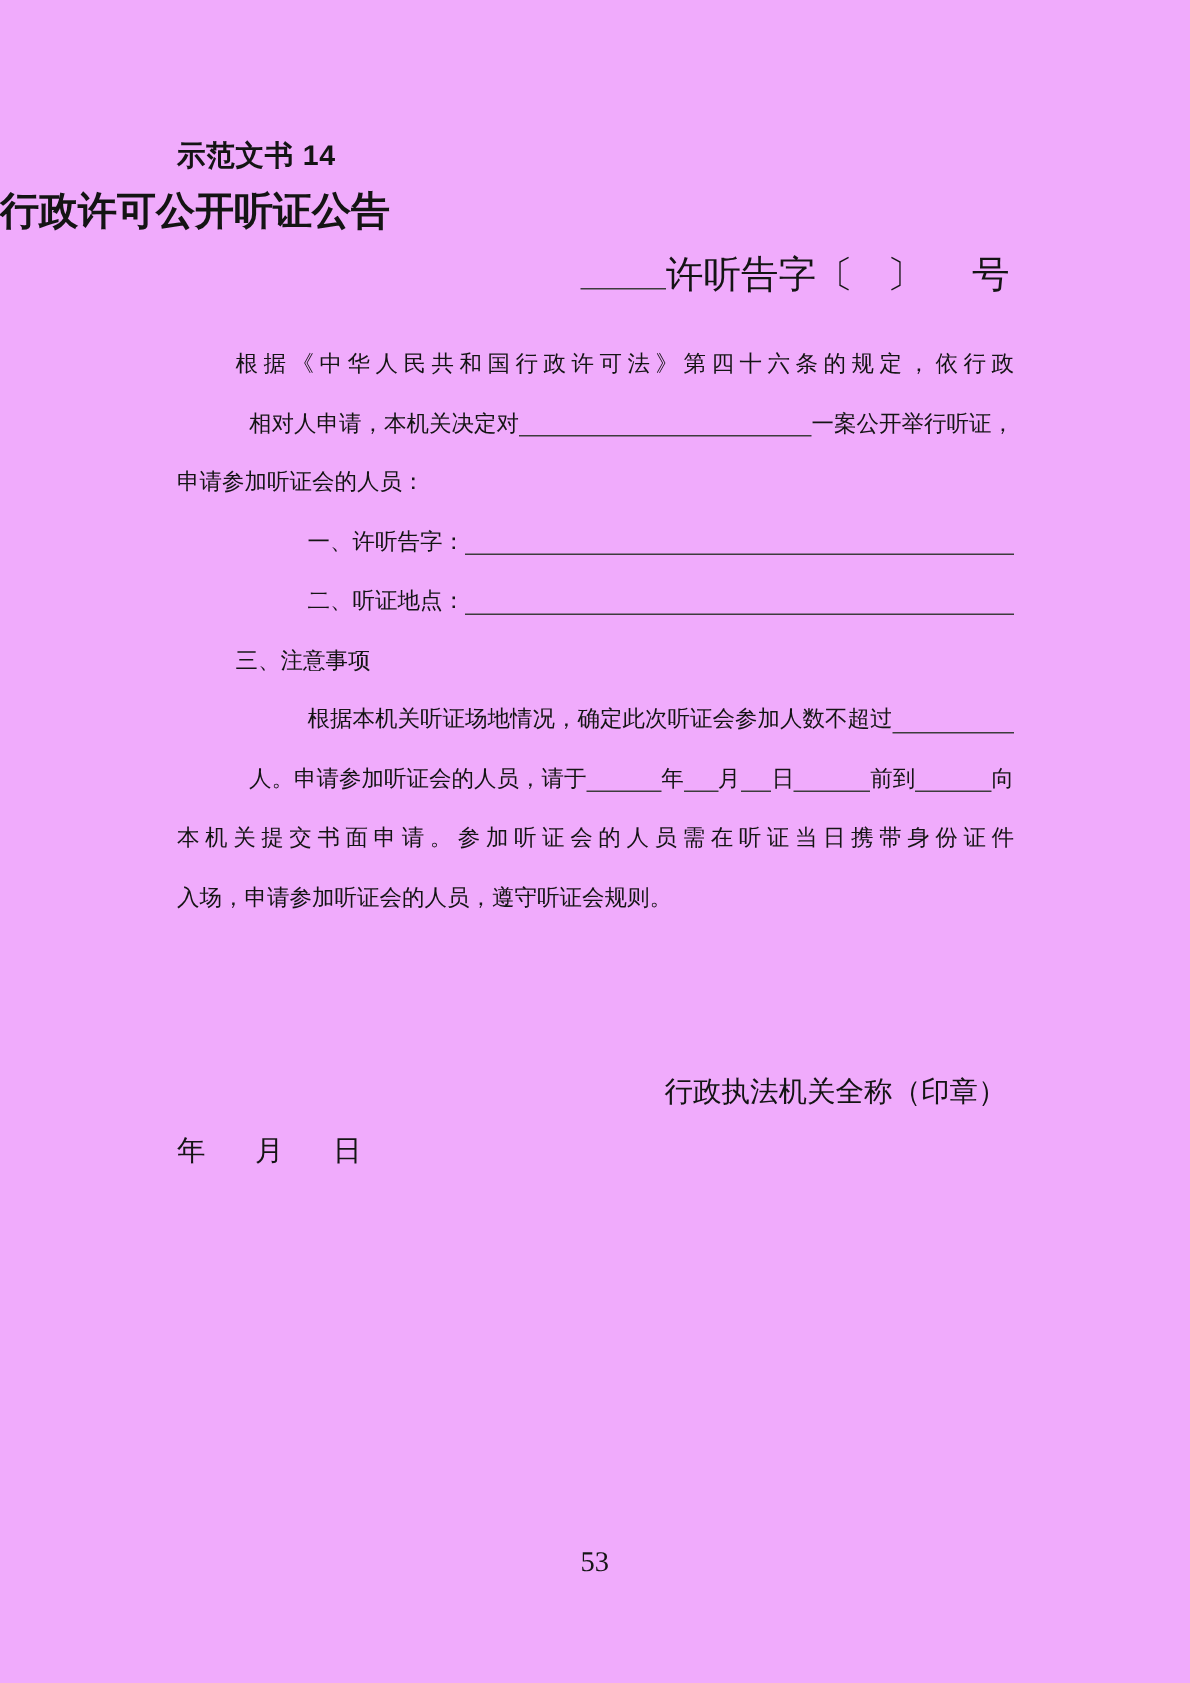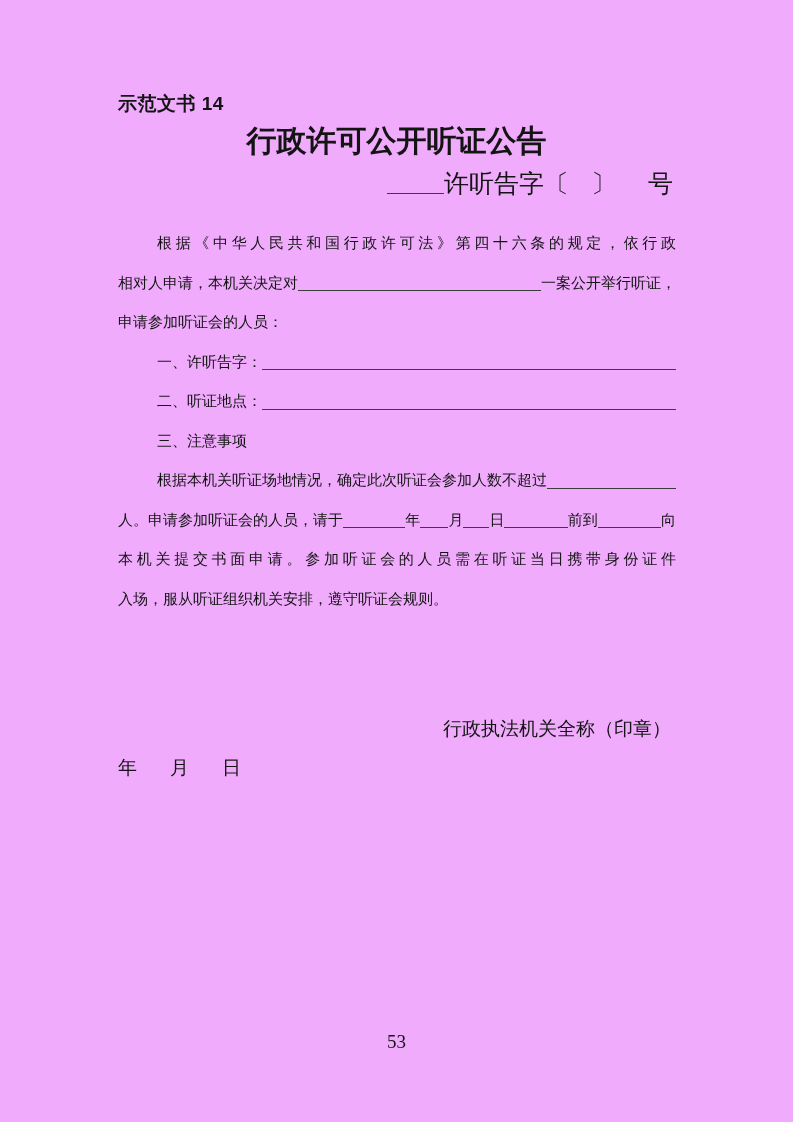--- a/index.html
+++ b/index.html
@@ -17,22 +17,21 @@
   .abs { position: absolute; }
   .doc-label {
     top: 91px; left: 118px;
     font-family: "Liberation Sans", "DejaVu Sans", sans-serif;
     font-weight: bold;
     font-size: 19px;
     letter-spacing: 0.5px;
   }
   .title {
     top: 121px; left: 0; right: 0;
-    text-align: center;
-    font-size: 30px;
+    font-size: 26px;
     font-weight: bold;
     line-height: 40px;
   }
   .docnum {
     top: 170px; right: 120px;
     font-size: 25px;
     line-height: 28px;
     white-space: nowrap;
   }
   .u-inline {
@@ -53,21 +52,21 @@
     line-height: 39.5px;
     height: 39.5px;
     white-space: nowrap;
   }
   .line.indent { padding-left: 39px; }
   .line.justify {
     white-space: normal;
     text-align: justify;
     text-align-last: justify;
   }
-  .line.flexline { display: flex; align-items: flex-start; }
+  .line.flexline { display: flex; align-items: flex-start; margin-left: 48px; }
   .line.flexline .t { flex: 0 0 auto; }
   .line .u {
     flex-grow: 1;
     flex-basis: 0;
     height: 0;
     border-bottom: 1.6px solid #3c3c3c;
     align-self: flex-end;
     margin-bottom: 12px;
     min-width: 8px;
   }
@@ -131,21 +130,21 @@
         <span class="u" style="flex-grow: 25;"></span>
         <span class="t">月</span>
         <span class="u" style="flex-grow: 23;"></span>
         <span class="t">日</span>
         <span class="u" style="flex-grow: 56;"></span>
         <span class="t">前到</span>
         <span class="u" style="flex-grow: 56;"></span>
         <span class="t">向</span>
       </div>
       <div class="line justify"><span class="t">本机关提交书面申请。参加听证会的人员需在听证当日携带身份证件</span></div>
-      <div class="line"><span class="t">入场，服从听证组织机关安排，遵守听证会规则。</span></div>
+      <div class="line"><span class="t">入场，申请参加听证会的人员，遵守听证会规则。</span></div>
     </div>
 
   <div class="abs sig-agency">行政执法机关全称（印章）</div>
 
   <div class="abs sig-date">
     <span>年</span><span class="dsp"></span><span>月</span><span class="dsp"></span><span>日</span>
   </div>
 
   <div class="abs page-number">53</div>
 

